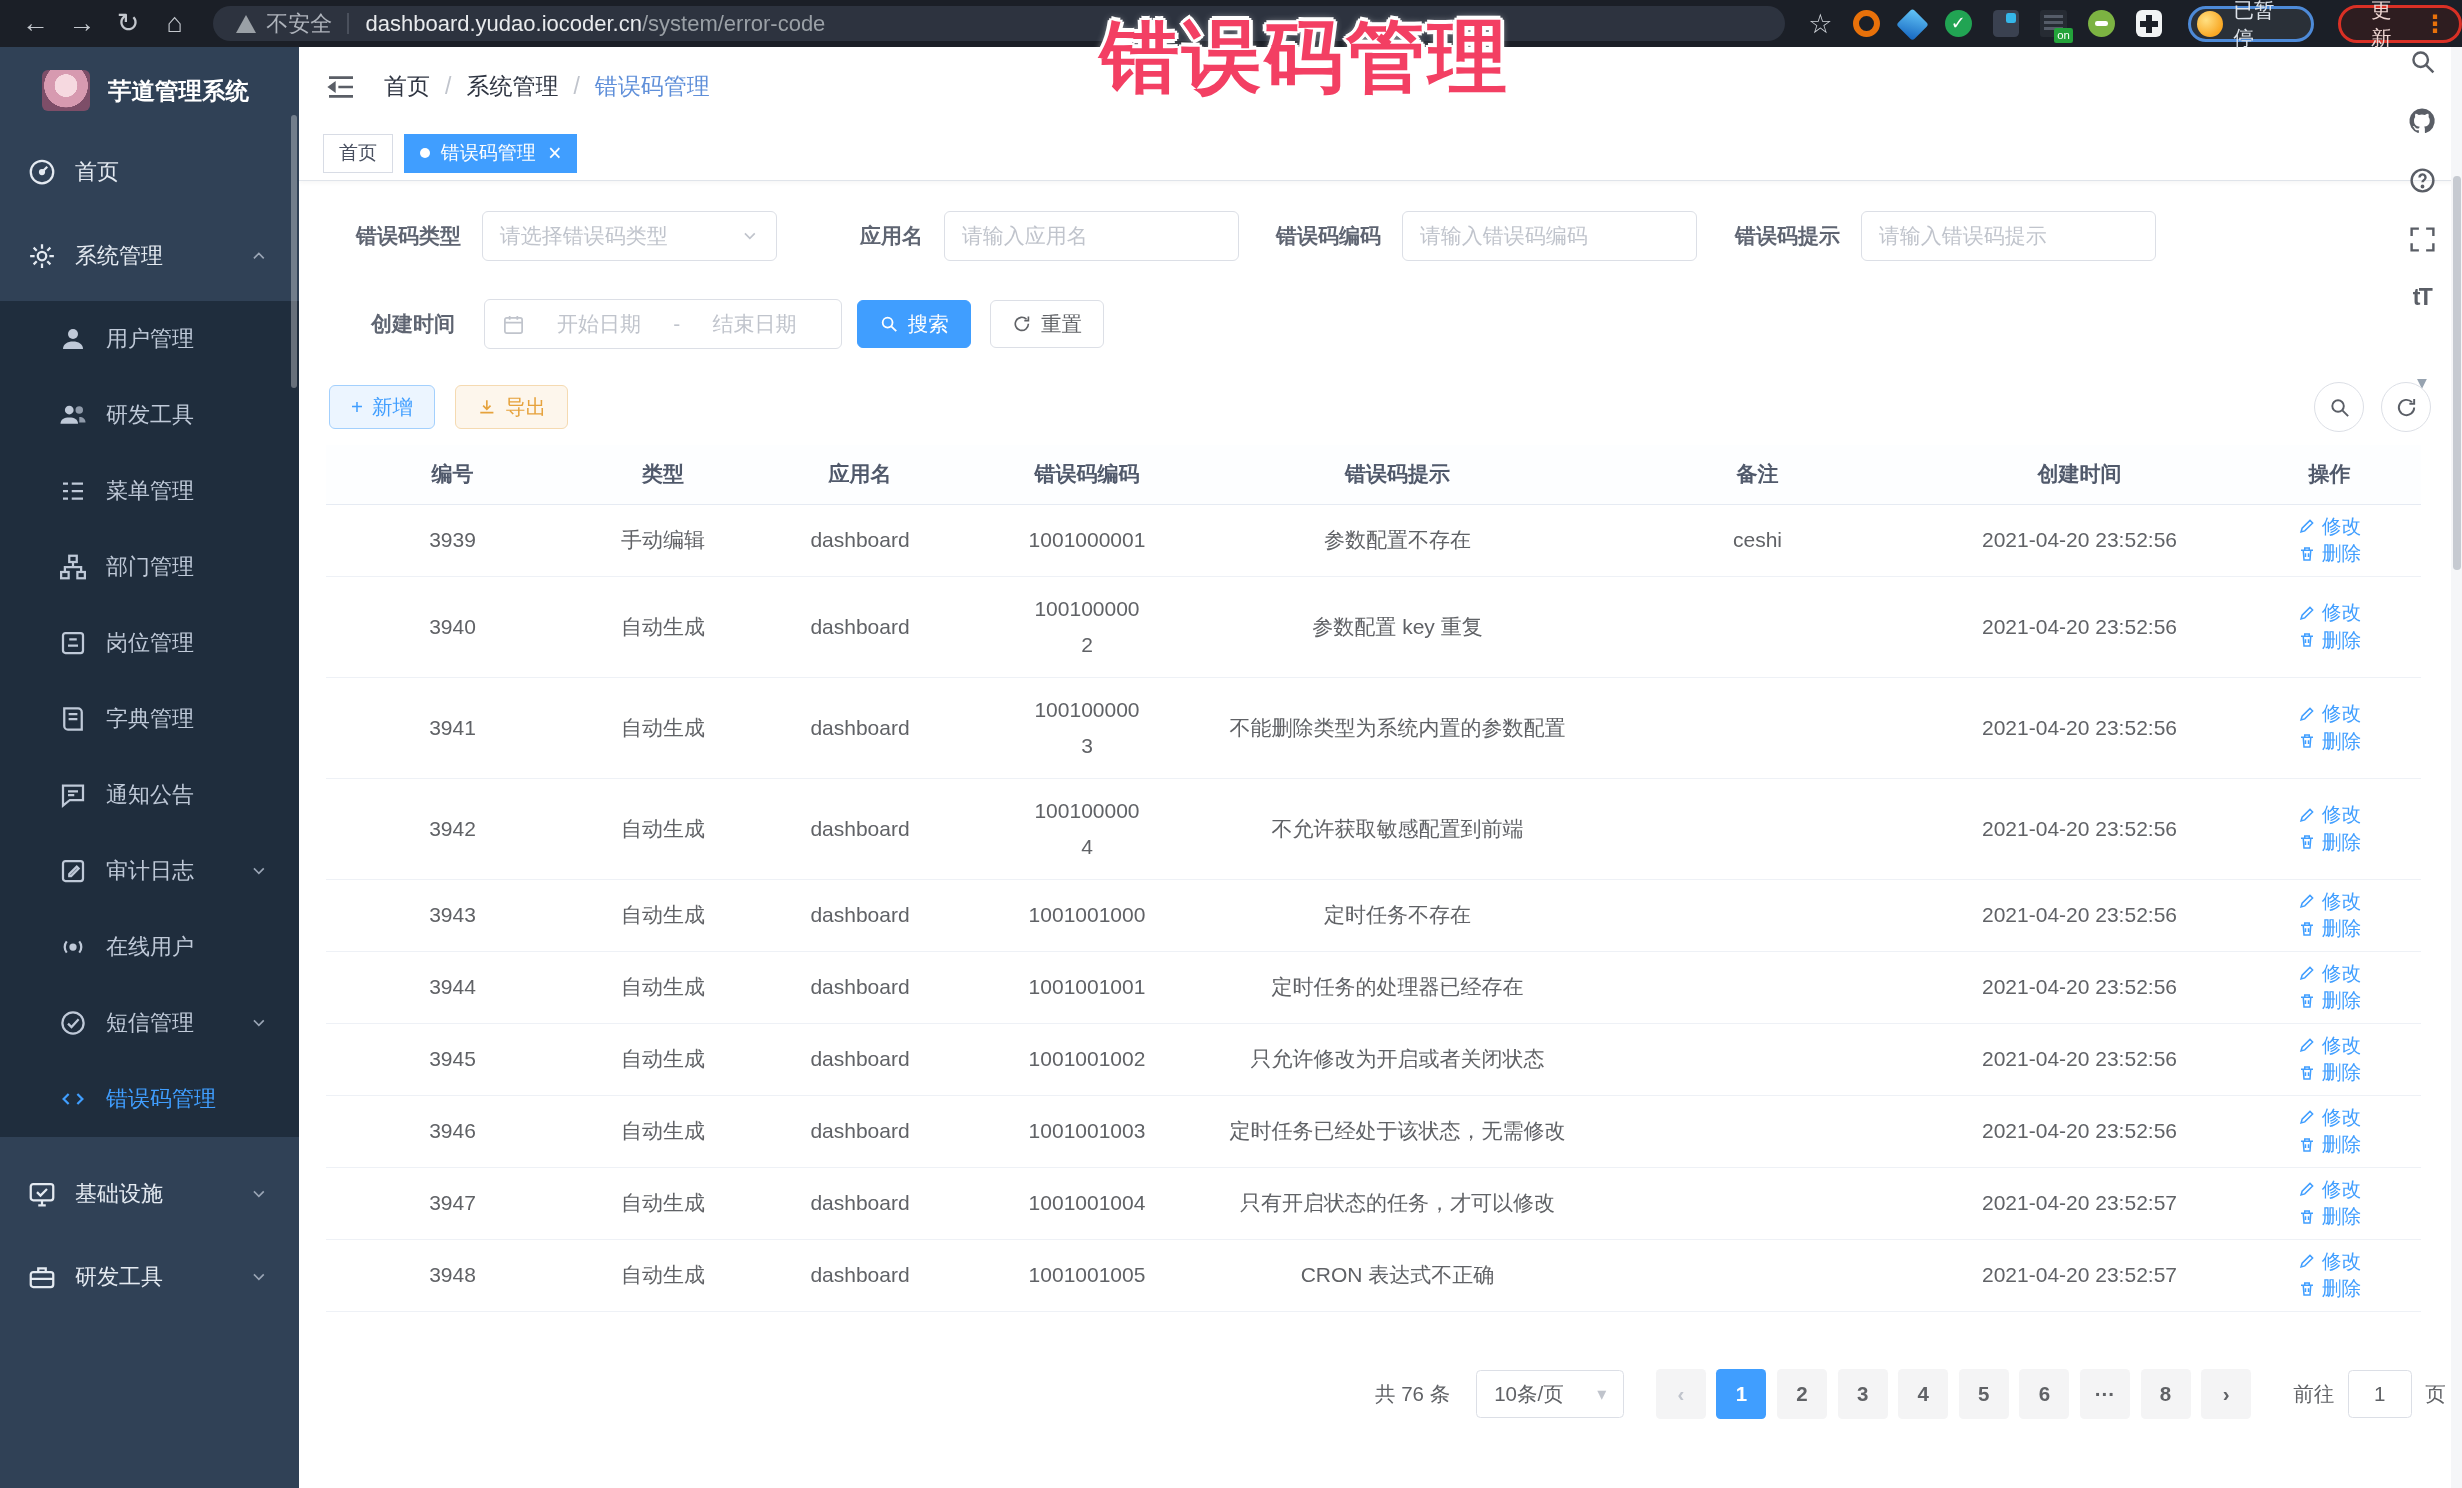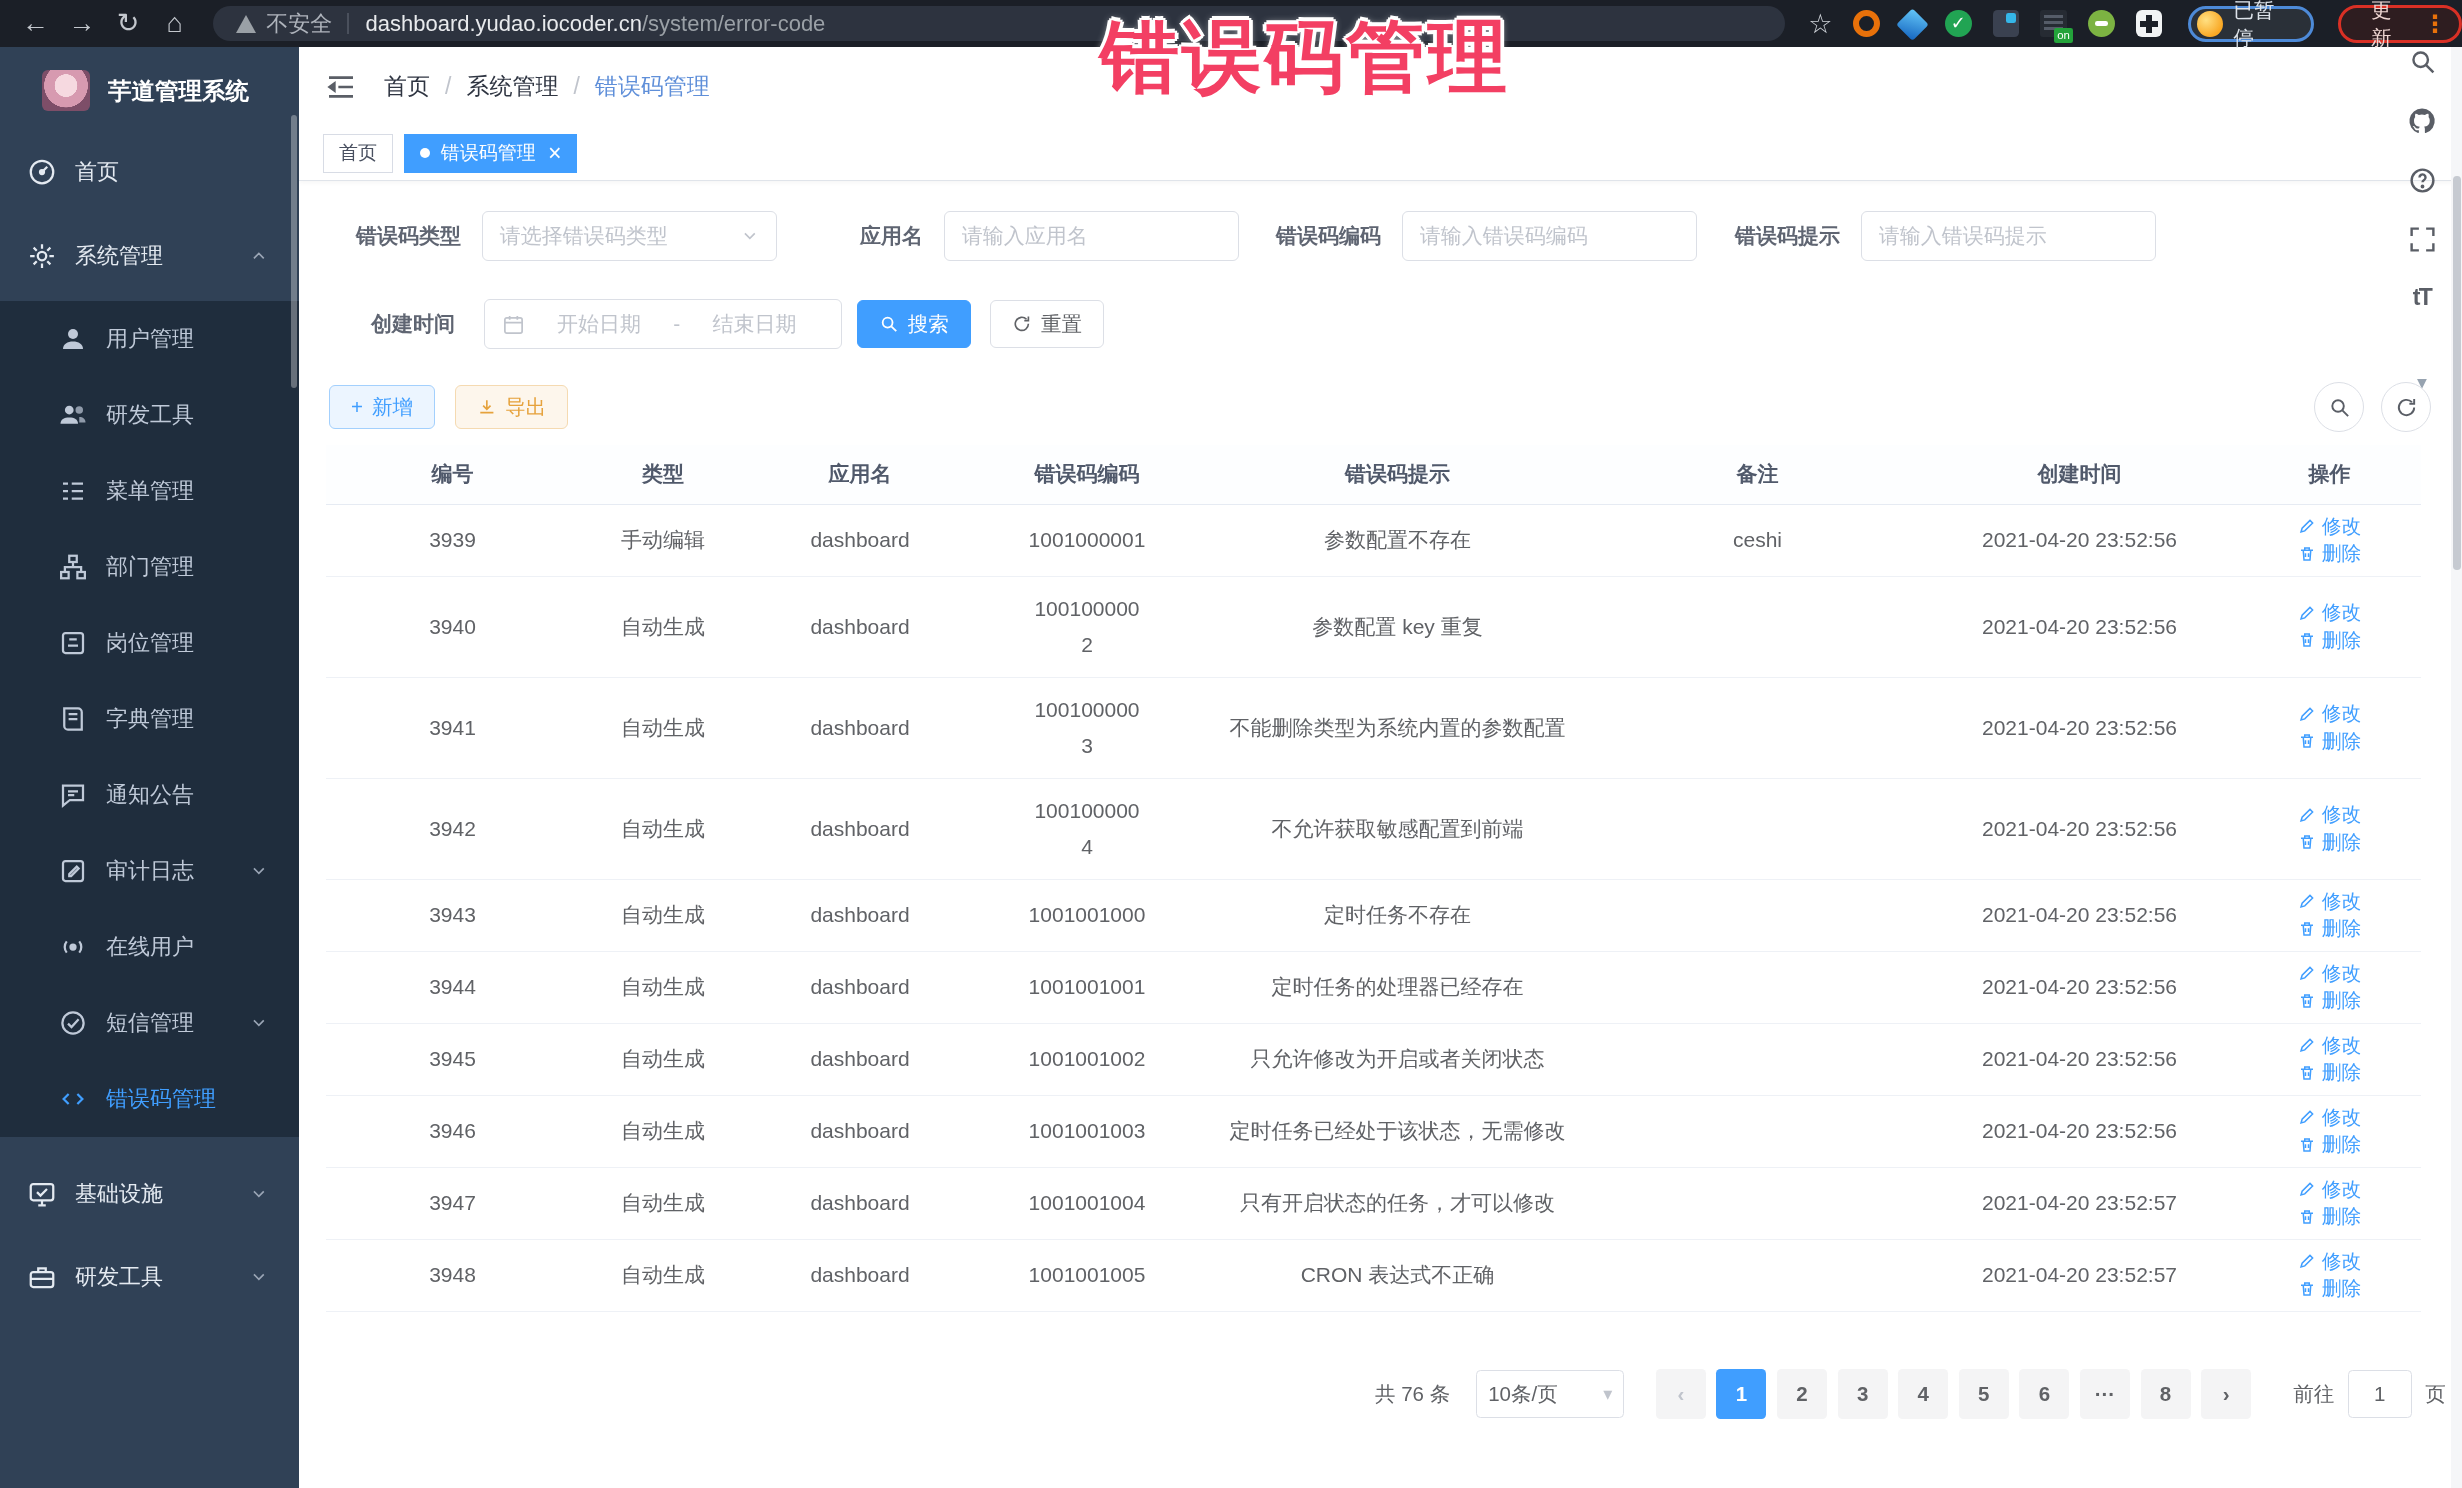--- a/index.html
+++ b/index.html
@@ -128,21 +128,21 @@
   tr.h95 td { height:72px; } tr.h135 td { height:101px; }
   .code-wrap { display:inline-block; width:9.2ch; word-break:break-all; line-height:1.7; }
   .op a { color:#409eff; text-decoration:none; display:inline-flex; align-items:center; gap:6px;
     margin:0 10.6px; font-size:19.7px; cursor:pointer; }
 
   
   .pager { position:absolute; left:1076px; top:1322px; height:50px; display:flex; align-items:center;
     font-size:20.5px; color:#606266; }
   .pg-total { margin-right:26px; }
   .pg-size { width:148px; height:48px; border:1.5px solid #dcdfe6; border-radius:4.5px; display:flex;
-    align-items:center; justify-content:space-between; padding:0 11px; margin-right:21px; cursor:pointer;
+    align-items:center; justify-content:space-between; padding:0 17px; margin-right:21px; cursor:pointer;
     color:#606266; }
   .pg-size .caret { color:#c0c4cc; font-size:18px; }
   .pg-btn { min-width:50px; height:50px; border-radius:4.5px; background:#f4f4f5; color:#606266;
     display:flex; align-items:center; justify-content:center; margin-left:10.6px; font-weight:600;
     cursor:pointer; padding:0 6px; }
   .pg-btn.prev { color:#c0c4cc; }
   .pg-btn.active { background:#409eff; color:#fff; }
   .pg-goto { margin-left:42px; display:flex; align-items:center; gap:13.6px; }
   .pg-input { width:64px; height:48px; border:1.5px solid #dcdfe6; border-radius:4.5px; text-align:center;
     font-size:20.5px; color:#606266; }

